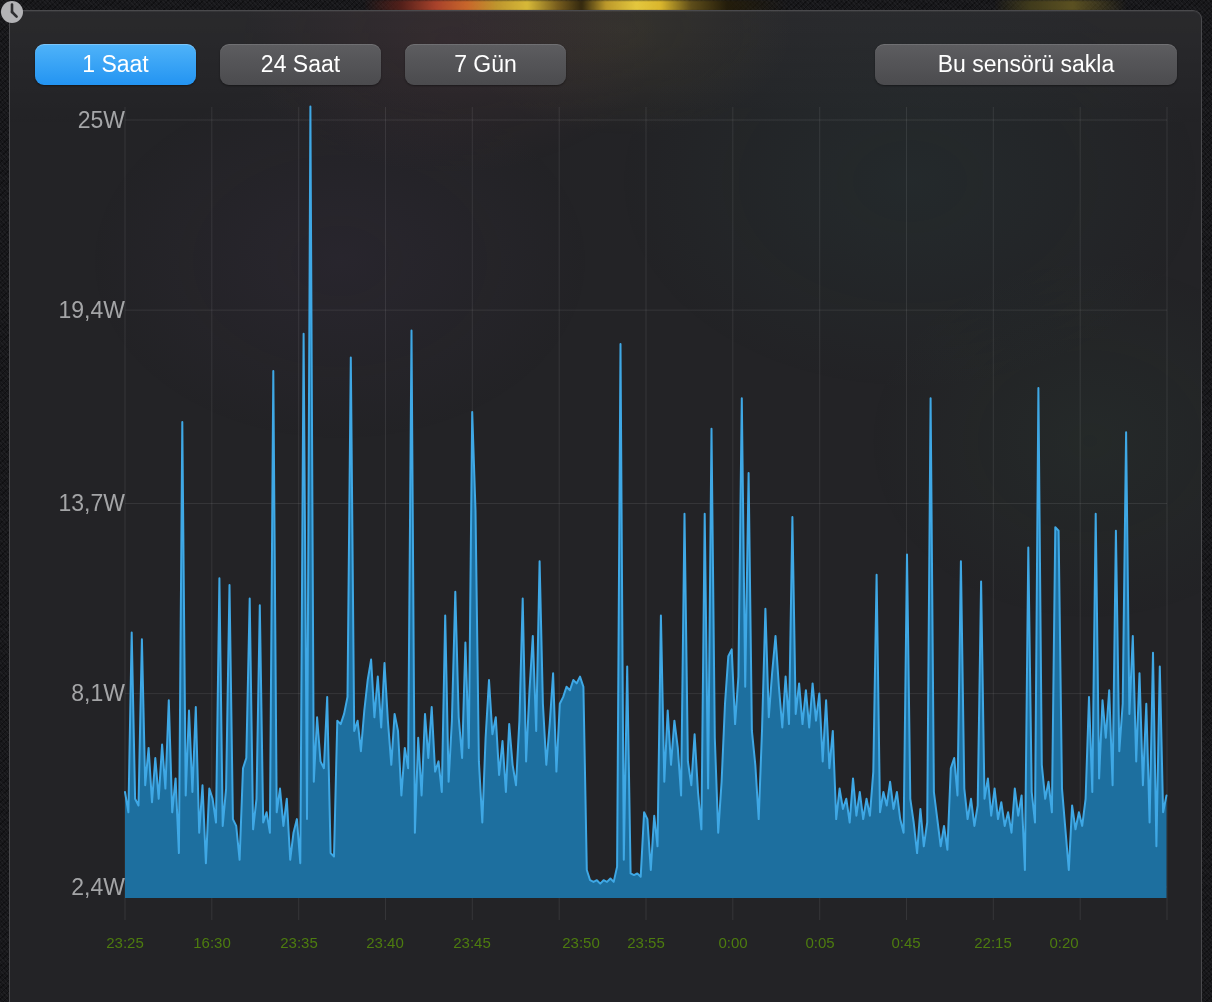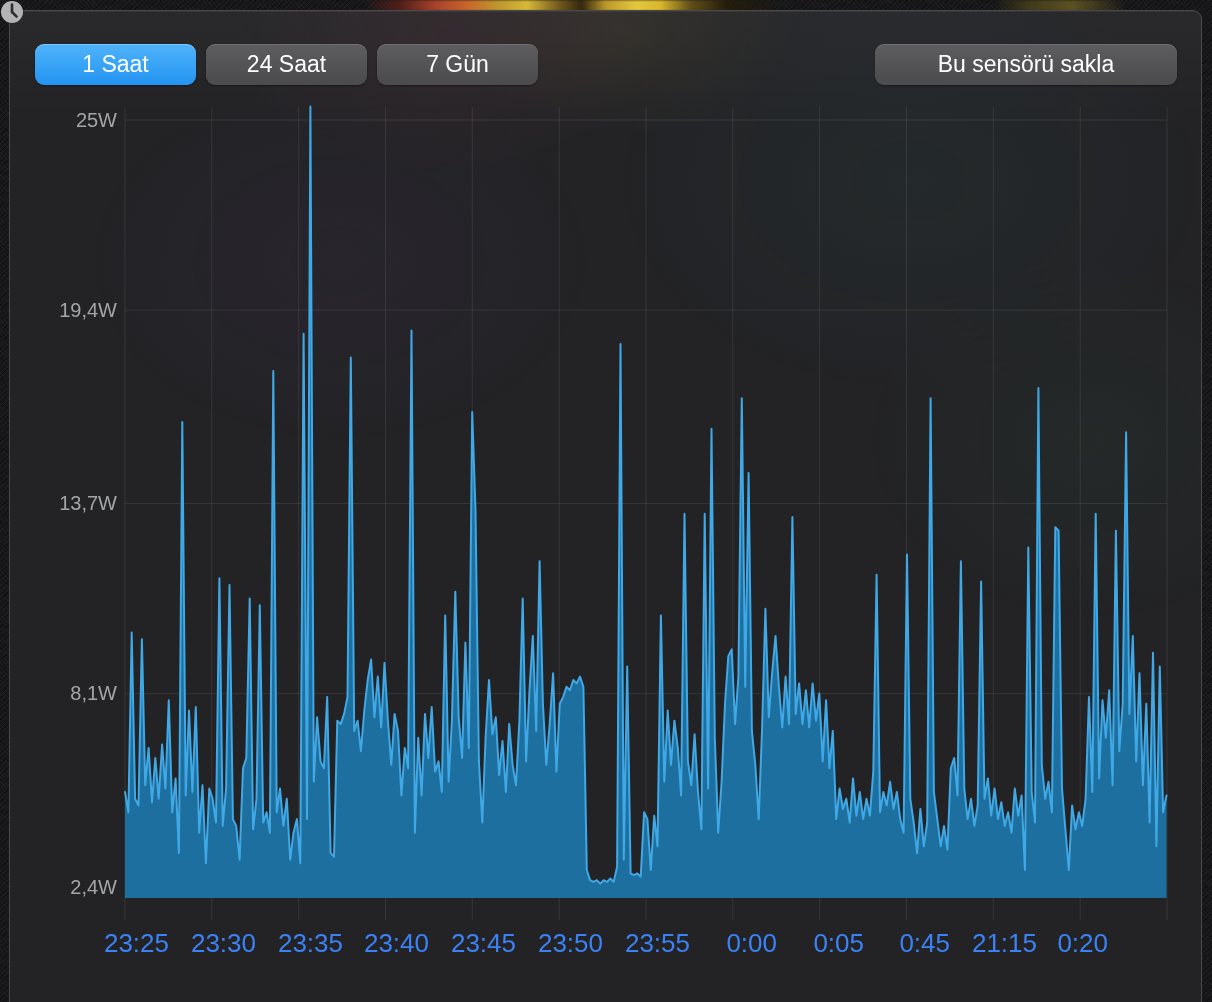--- a/index.html
+++ b/index.html
@@ -44,44 +44,44 @@
       radial-gradient(300px 190px at 440px 30px, rgba(160,75,85,0.10), rgba(0,0,0,0) 70%),
       radial-gradient(240px 150px at 615px 20px, rgba(165,145,60,0.09), rgba(0,0,0,0) 70%),
       radial-gradient(360px 260px at 330px 250px, rgba(115,75,145,0.07), rgba(0,0,0,0) 70%),
       radial-gradient(420px 300px at 900px 170px, rgba(55,135,125,0.07), rgba(0,0,0,0) 70%),
       radial-gradient(320px 260px at 1080px 430px, rgba(65,145,95,0.06), rgba(0,0,0,0) 70%),
       linear-gradient(180deg, rgba(255,255,255,0.03), rgba(0,0,0,0) 12%);
   }
   
   .toolbar{
     position:absolute;left:25px;top:33px;right:24px;height:41px;
-    display:flex;gap:10px;align-items:stretch;
+    display:flex;gap:24px;align-items:stretch;
   }
   .seg-btn{
     width:161px;border:none;border-radius:9px;cursor:pointer;
     color:#ffffff;font-family:"Liberation Sans", sans-serif;font-size:23px;
     background:linear-gradient(#5d5d60,#4b4b4e);
     box-shadow:inset 0 1px 0 rgba(255,255,255,0.12), 0 1px 2px rgba(0,0,0,0.4);
     padding:0;
   }
   .seg-btn.active{
     background:linear-gradient(#4fb3f9,#2394f2);
     box-shadow:inset 0 1px 0 rgba(255,255,255,0.25), 0 1px 2px rgba(0,0,0,0.4);
   }
   .hide-btn{margin-left:auto;width:302px;}
   
   .chart-layer{position:absolute;inset:0;pointer-events:none;}
   .chart-layer svg{position:absolute;left:0;top:0;}
   .ytick{
-    position:absolute;left:4px;width:113px;text-align:right;
-    color:#a4a5a7;font-size:20px;line-height:28px;
+    position:absolute;left:12px;width:113px;text-align:right;
+    color:#a4a5a7;font-size:23px;line-height:28px;
   }
   .xtick{
-    position:absolute;width:88px;text-align:right;top:929px;
-    color:#3b82f6;font-size:26px;line-height:28px;
+    position:absolute;width:88px;text-align:center;top:929px;
+    color:#4d7c0f;font-size:15px;line-height:28px;
   }
   .clock{position:absolute;left:1156px;top:931px;width:24px;height:24px;pointer-events:auto;cursor:pointer;}
 </style>
 </head>
 <body>
 
 <div class="desktop">
   <div class="wallpaper-streaks"></div>
 </div>
 
@@ -102,30 +102,30 @@
       <path d="M125.0 792.0L128.4 812.3L131.7 632.5L135.1 798.8L138.5 805.5L141.9 639.3L145.2 785.2L148.6 747.9L152.0 802.2L155.3 758.0L158.7 798.8L162.1 744.5L165.4 788.6L168.8 700.3L172.2 812.3L175.6 778.4L178.9 853.1L182.3 422.0L185.7 795.4L189.0 710.5L192.4 792.0L195.8 707.1L199.2 832.7L202.5 785.2L205.9 863.2L209.3 788.6L212.6 798.8L216.0 822.5L219.4 578.2L222.7 825.9L226.1 788.6L229.5 585.0L232.9 819.1L236.2 825.9L239.6 859.8L243.0 768.2L246.3 758.0L249.7 598.5L253.1 829.3L256.5 798.8L259.8 605.3L263.2 822.5L266.6 812.3L269.9 832.7L273.3 371.1L276.7 812.3L280.0 788.6L283.4 825.9L286.8 798.8L290.2 859.8L293.5 832.7L296.9 819.1L300.3 863.2L303.6 333.8L307.0 819.1L310.4 106.4L313.8 781.8L317.1 717.3L320.5 761.4L323.9 768.2L327.2 696.9L330.6 853.1L334.0 856.5L337.3 720.7L340.7 724.1L344.1 713.9L347.5 696.9L350.8 357.6L354.2 730.9L357.6 720.7L360.9 751.2L364.3 710.5L367.7 680.0L371.1 659.6L374.4 717.3L377.8 676.6L381.2 727.5L384.5 663.0L387.9 720.7L391.3 764.8L394.6 713.9L398.0 730.9L401.4 795.4L404.8 747.9L408.1 768.2L411.5 330.4L414.9 832.7L418.2 737.7L421.6 795.4L425.0 713.9L428.3 758.0L431.7 707.1L435.1 771.6L438.5 761.4L441.8 792.0L445.2 615.5L448.6 781.8L451.9 720.7L455.3 591.7L458.7 717.3L462.1 758.0L465.4 642.6L468.8 747.9L472.2 411.9L475.5 510.3L478.9 761.4L482.3 822.5L485.6 737.7L489.0 680.0L492.4 734.3L495.8 717.3L499.1 775.0L502.5 741.1L505.9 792.0L509.2 724.1L512.6 764.8L516.0 785.2L519.4 720.7L522.7 598.5L526.1 761.4L529.5 690.2L532.8 635.9L536.2 730.9L539.6 561.2L542.9 703.7L546.3 764.8L549.7 724.1L553.1 673.2L556.4 771.6L559.8 703.7L563.2 696.9L566.5 686.8L569.9 690.2L573.3 680.0L576.7 683.4L580.0 676.6L583.4 686.8L586.8 870.0L590.1 880.2L593.5 881.9L596.9 880.2L600.2 883.6L603.6 880.2L607.0 881.9L610.4 878.5L613.7 881.9L617.1 866.6L620.5 344.0L623.8 859.8L627.2 666.4L630.6 873.4L634.0 875.1L637.3 873.4L640.7 876.8L644.1 812.3L647.4 819.1L650.8 870.0L654.2 815.7L657.5 846.3L660.9 615.5L664.3 781.8L667.7 710.5L671.0 764.8L674.4 720.7L677.8 747.9L681.1 795.4L684.5 513.7L687.9 761.4L691.3 785.2L694.6 734.3L698.0 792.0L701.4 829.3L704.7 513.7L708.1 788.6L711.5 428.8L714.8 737.7L718.2 832.7L721.6 781.8L725.0 703.7L728.3 656.2L731.7 649.4L735.1 724.1L738.4 676.6L741.8 398.3L745.2 686.8L748.6 473.0L751.9 730.9L755.3 764.8L758.7 819.1L762.0 730.9L765.4 608.7L768.8 717.3L772.1 673.2L775.5 635.9L778.9 686.8L782.3 727.5L785.6 676.6L789.0 724.1L792.4 517.1L795.7 713.9L799.1 683.4L802.5 724.1L805.9 690.2L809.2 727.5L812.6 683.4L816.0 720.7L819.3 693.6L822.7 761.4L826.1 700.3L829.4 768.2L832.8 730.9L836.2 819.1L839.6 788.6L842.9 808.9L846.3 798.8L849.7 822.5L853.0 778.4L856.4 815.7L859.8 792.0L863.2 819.1L866.5 798.8L869.9 815.7L873.3 771.6L876.6 574.8L880.0 812.3L883.4 792.0L886.7 805.5L890.1 781.8L893.5 808.9L896.9 792.0L900.2 819.1L903.6 832.7L907.0 554.4L910.3 798.8L913.7 822.5L917.1 853.1L920.4 808.9L923.8 846.3L927.2 822.5L930.6 398.3L933.9 792.0L937.3 819.1L940.7 846.3L944.0 825.9L947.4 849.7L950.8 768.2L954.2 758.0L957.5 795.4L960.9 561.2L964.3 788.6L967.6 819.1L971.0 798.8L974.4 825.9L977.7 805.5L981.1 581.6L984.5 798.8L987.9 778.4L991.2 815.7L994.6 788.6L998.0 819.1L1001.3 802.2L1004.7 825.9L1008.1 812.3L1011.5 832.7L1014.8 788.6L1018.2 815.7L1021.6 795.4L1024.9 870.0L1028.3 547.6L1031.7 792.0L1035.0 822.5L1038.4 388.1L1041.8 764.8L1045.2 798.8L1048.5 781.8L1051.9 812.3L1055.3 527.3L1058.6 530.7L1062.0 788.6L1065.4 829.3L1068.8 870.0L1072.1 805.5L1075.5 829.3L1078.9 812.3L1082.2 825.9L1085.6 798.8L1089.0 696.9L1092.3 792.0L1095.7 513.7L1099.1 778.4L1102.5 700.3L1105.8 737.7L1109.2 690.2L1112.6 785.2L1115.9 530.7L1119.3 751.2L1122.7 703.7L1126.1 432.2L1129.4 713.9L1132.8 635.9L1136.2 761.4L1139.5 673.2L1142.9 785.2L1146.3 703.7L1149.6 822.5L1153.0 652.8L1156.4 846.3L1159.8 666.4L1163.1 812.3L1166.5 795.4" fill="none" stroke="#3fa8e5" stroke-width="2" stroke-linejoin="round" stroke-linecap="round"></path>
     </svg>
 
   <div class="ytick" style="top:106px">25W</div>
   <div class="ytick" style="top:296px">19,4W</div>
   <div class="ytick" style="top:489px">13,7W</div>
   <div class="ytick" style="top:679px">8,1W</div>
   <div class="ytick" style="top:873px">2,4W</div>
 
   <div class="xtick" style="left:81px">23:25</div>
-  <div class="xtick" style="left:168px">23:30</div>
+  <div class="xtick" style="left:168px">16:30</div>
   <div class="xtick" style="left:255px">23:35</div>
   <div class="xtick" style="left:341px">23:40</div>
   <div class="xtick" style="left:428px">23:45</div>
-  <div class="xtick" style="left:515px">23:50</div>
+  <div class="xtick" style="left:537px">23:50</div>
   <div class="xtick" style="left:602px">23:55</div>
   <div class="xtick" style="left:689px">0:00</div>
   <div class="xtick" style="left:776px">0:05</div>
   <div class="xtick" style="left:862px">0:45</div>
-  <div class="xtick" style="left:949px">21:15</div>
+  <div class="xtick" style="left:949px">22:15</div>
   <div class="xtick" style="left:1020px">0:20</div>
 
   <svg class="clock" viewBox="0 0 24 24">
     <circle cx="12" cy="12" r="11" fill="#b3b3b6"></circle>
     <line x1="12" y1="12" x2="12" y2="4.6" stroke="#2e2e31" stroke-width="2.6" stroke-linecap="round"></line>
     <line x1="12" y1="12" x2="16.6" y2="16.6" stroke="#2e2e31" stroke-width="2.6" stroke-linecap="round"></line>
   </svg>
 </div>
 
 </body></html>

